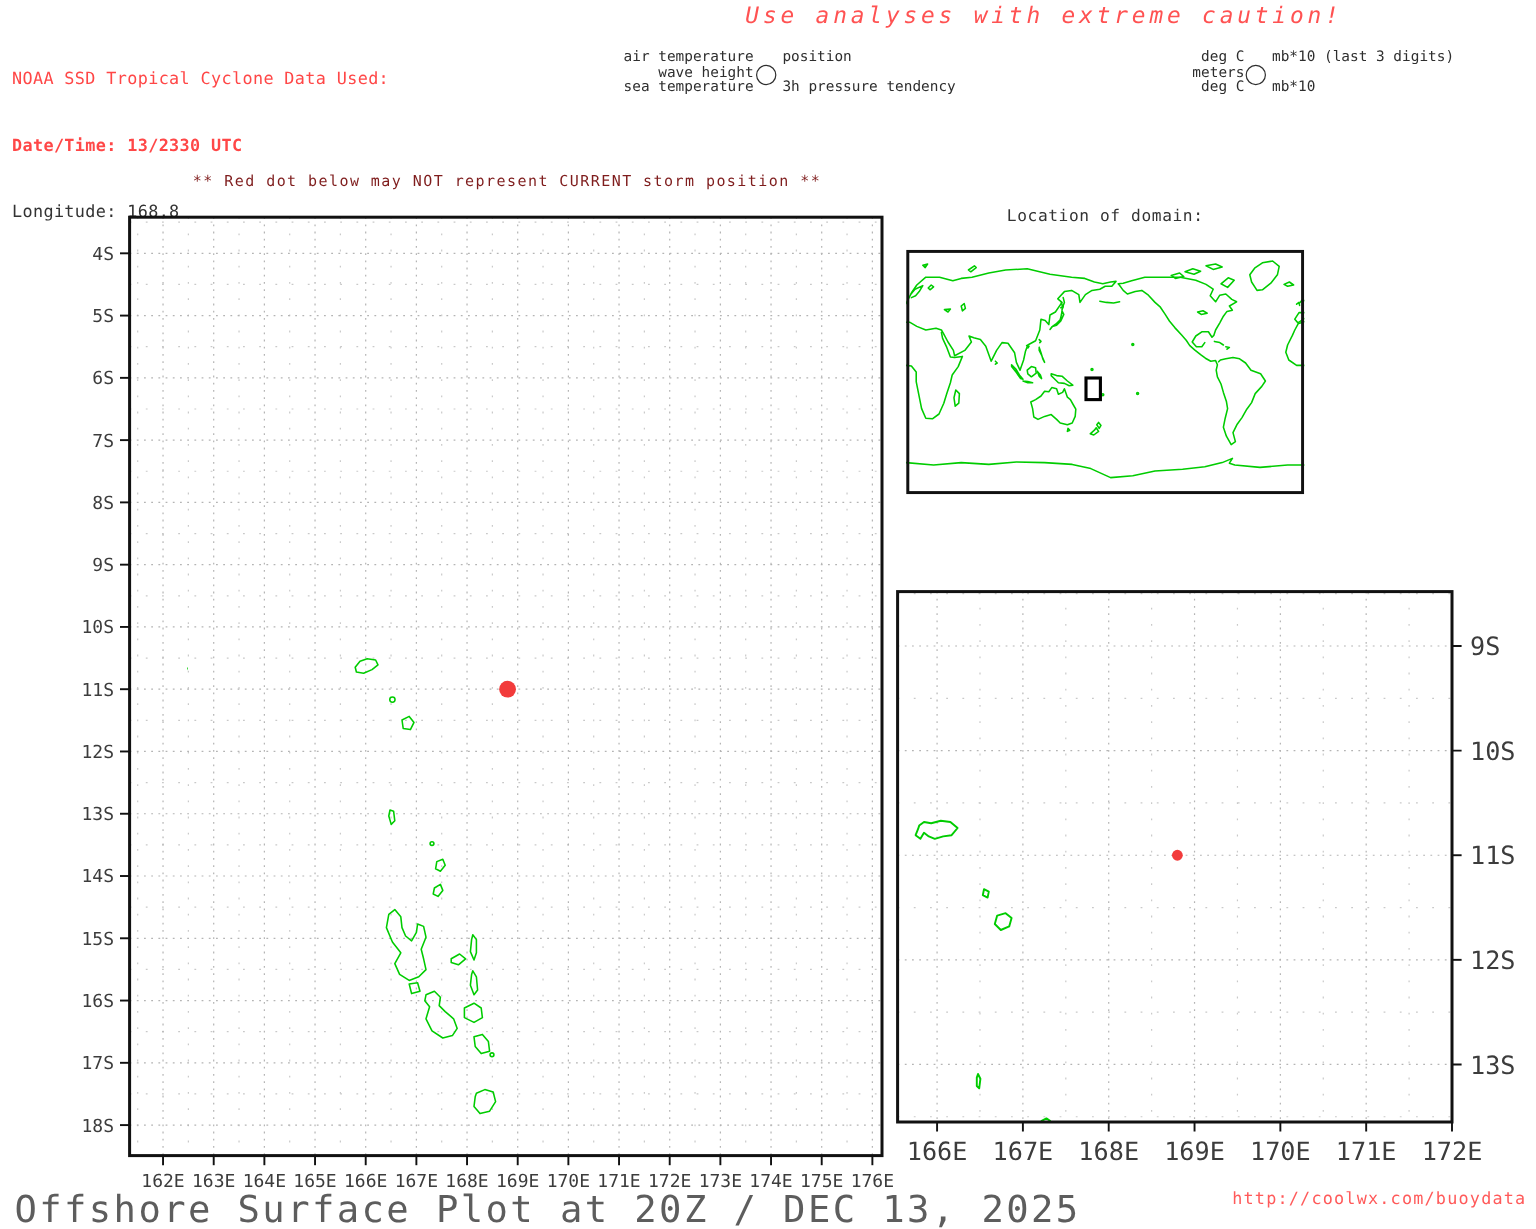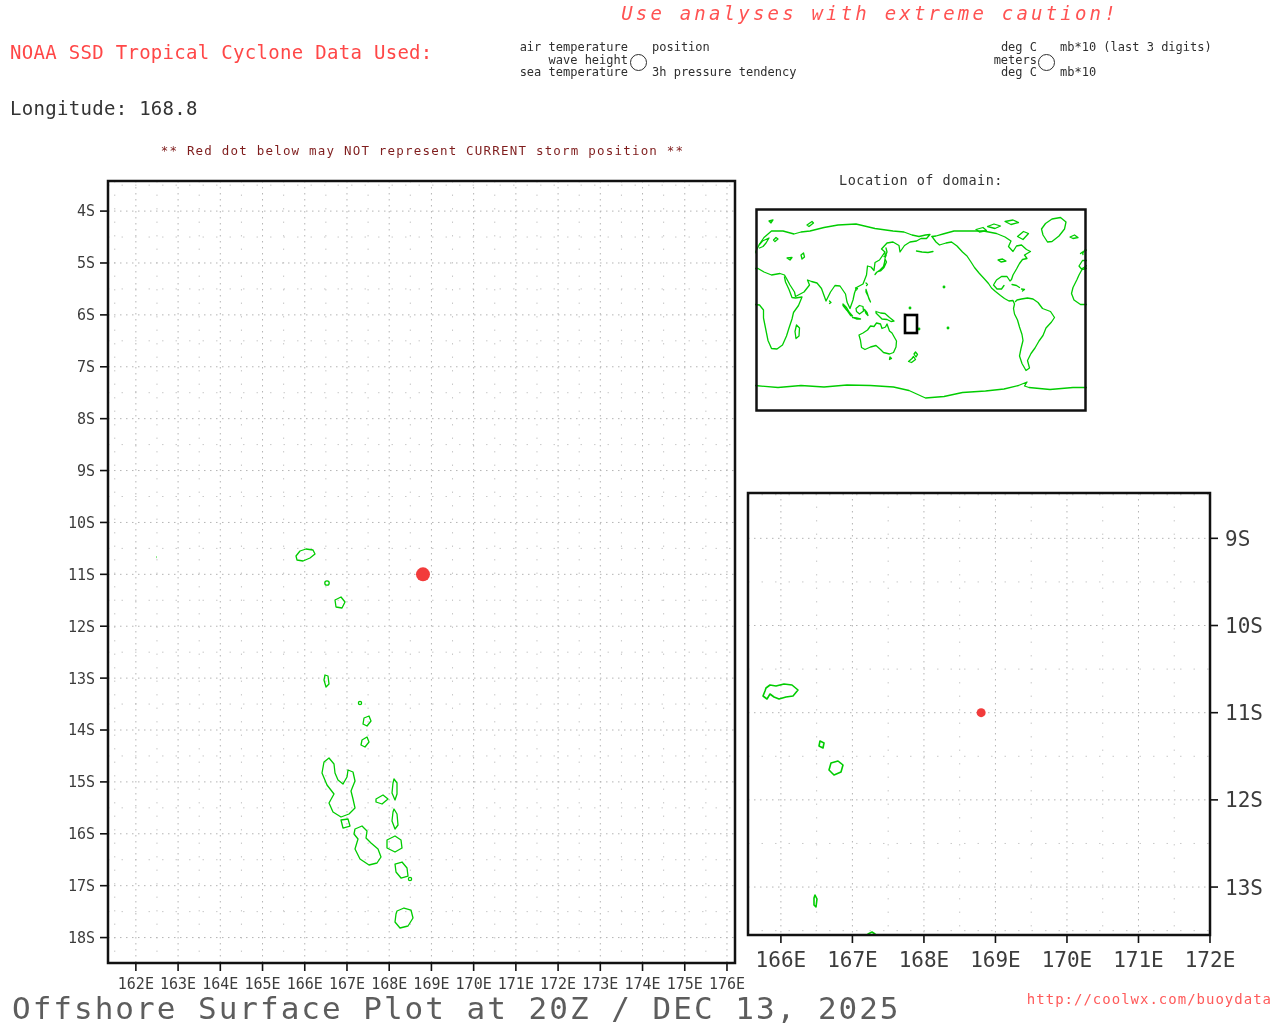--- a/index.html
+++ b/index.html
@@ -1,20 +1,20 @@
 <!DOCTYPE html>
 <html><head>
 <meta charset="utf-8">
 <style>
   html,body{margin:0;padding:0;background:#ffffff;}
   body{width:1280px;height:1024px;position:relative;overflow:hidden;
        font-family:"DejaVu Sans Mono", monospace;color:#333;}
   .abs{position:absolute;}
   
-  #info{left:10px;top:6px;font-size:19px;line-height:18.5px;letter-spacing:.3px;white-space:pre;}
+  #info{left:10px;top:20px;font-size:14px;line-height:18.5px;letter-spacing:.3px;white-space:pre;}
   .red{color:#ff4747;}
   .bold{font-weight:bold;}
   
   #caution{left:600px;top:2px;width:540px;text-align:center;font-size:19px;
            letter-spacing:3.2px;color:#ff5252;white-space:nowrap;font-style:italic;}
   
   .legend{top:41px;font-size:12px;line-height:12.5px;color:#2e2e2e;}
   .lcol{text-align:right;}
   .legend .row{white-space:nowrap;}
   #legend1-left{left:518px;top:41px;width:110px;}
@@ -42,20 +42,21 @@
   #footer-title{left:12px;top:990px;font-size:31px;letter-spacing:2px;color:#5d5d5d;
                 font-weight:normal;white-space:nowrap;}
   #footer-url{right:8px;top:963px;font-size:14px;letter-spacing:1px;color:#ff5a5a;
               text-decoration:none;white-space:nowrap;margin-top:28px;}
 </style>
 </head>
 <body>
 
 <div class="abs" id="info">
   <div class="red">NOAA SSD Tropical Cyclone Data Used:</div>
+  <div class="red bold">Date/Time: 13/2330 UTC</div>
   <div>Longitude: 168.8</div>
 </div>
 
 <div class="abs" id="caution">Use analyses with extreme caution!</div>
 
 <div class="abs legend lcol" id="legend1-left">
   <div class="row">air temperature</div>
   <div class="row">wave height</div>
   <div class="row">sea temperature</div>
 </div>

